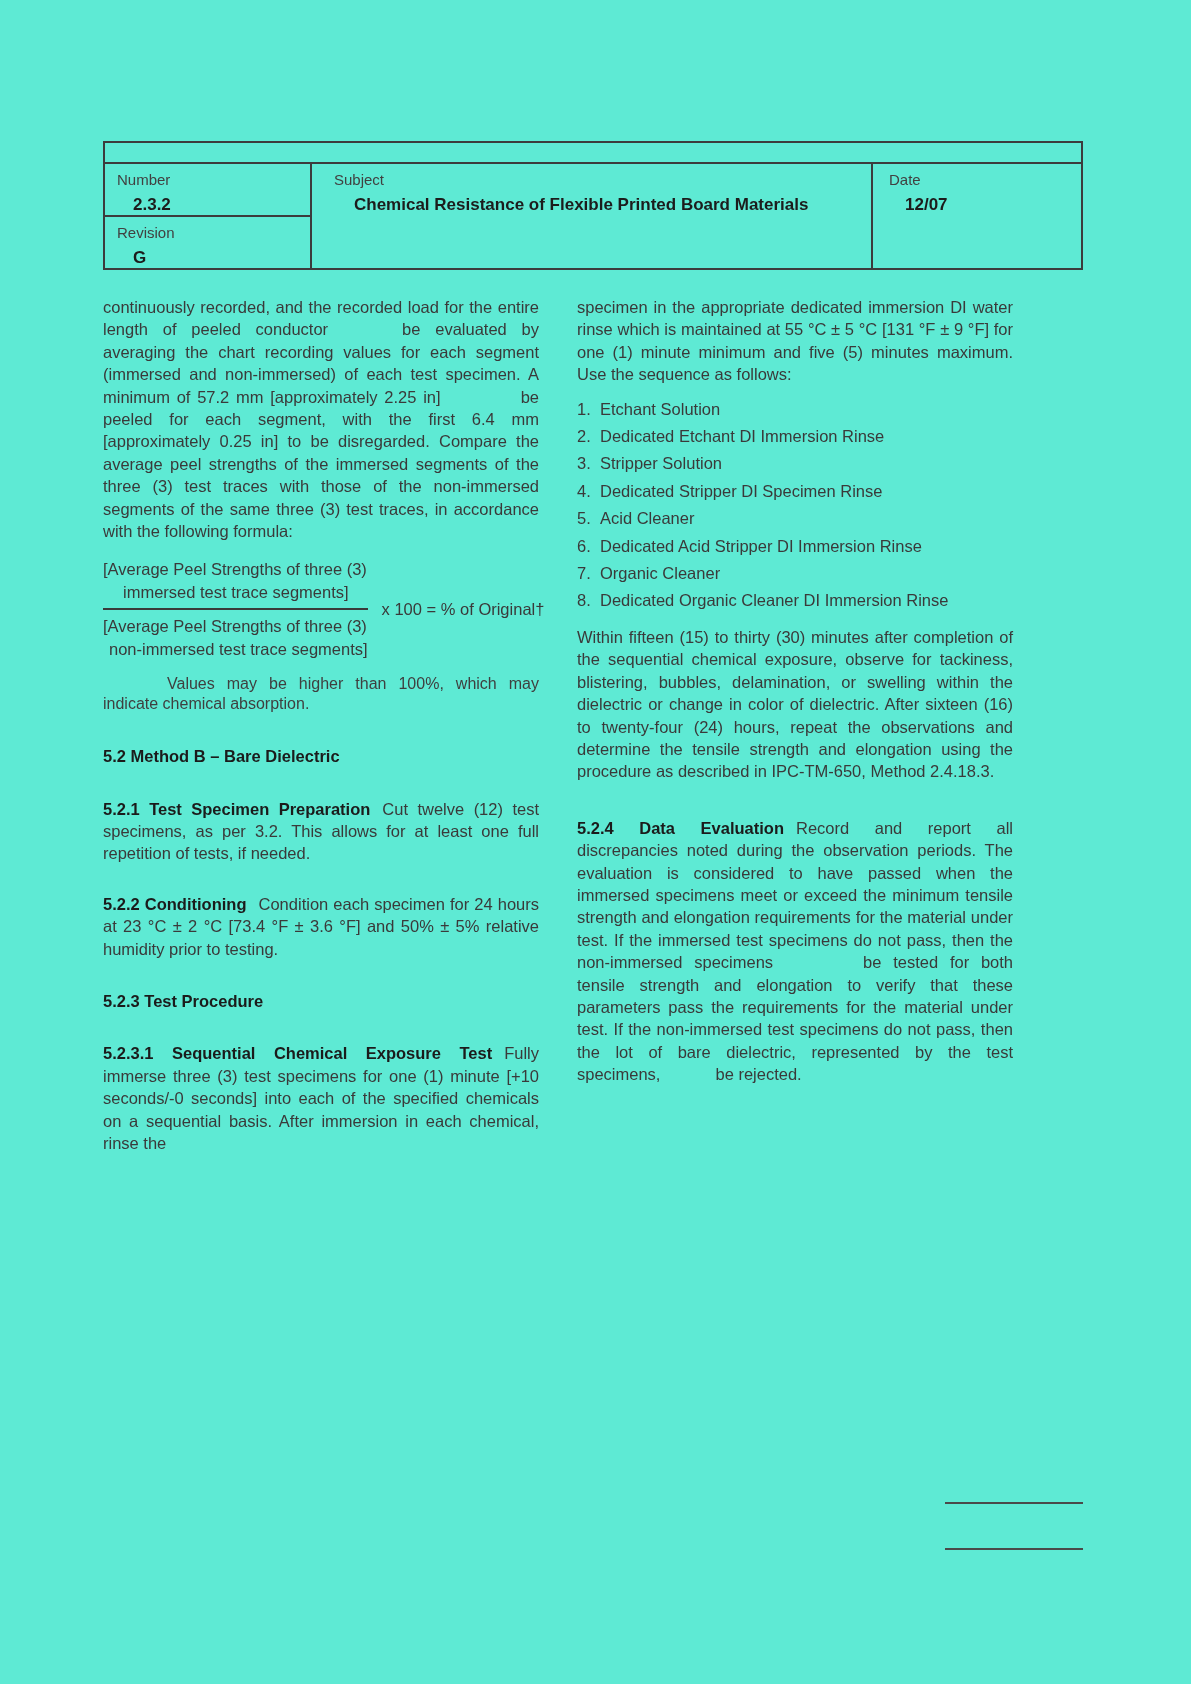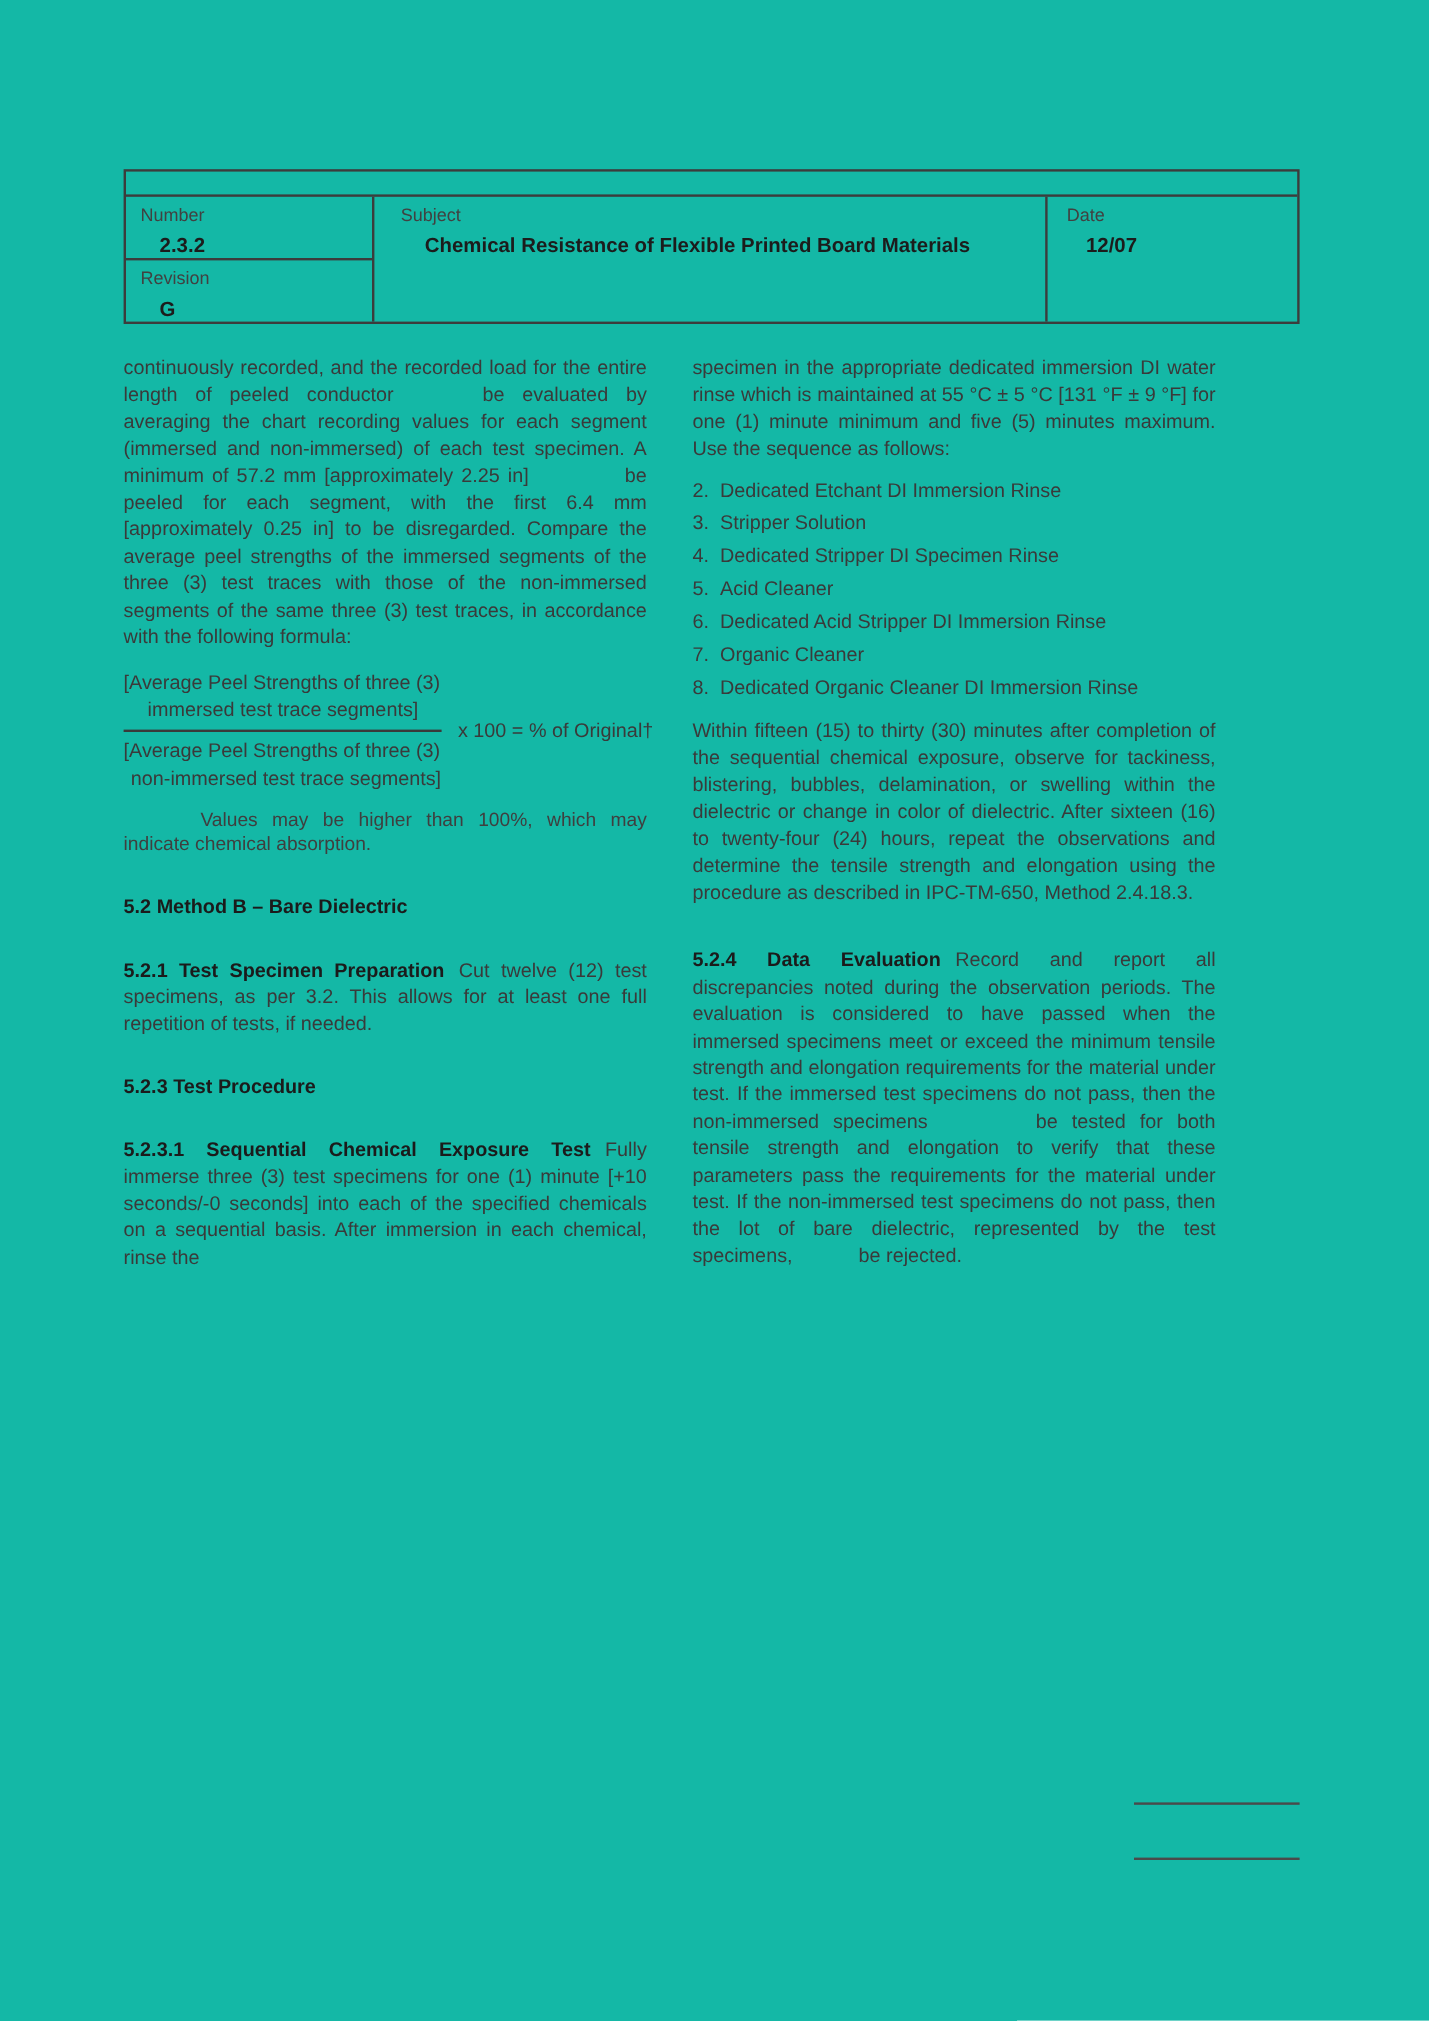--- a/index.html
+++ b/index.html
@@ -1,19 +1,19 @@
 <!DOCTYPE html>
 <html><head>
 <meta charset="utf-8">
 <style>
   html,body { margin:0; padding:0; background:#ffffff; }
   .page {
     position:relative;
     width:1191px; height:1684px;
-    background:#14b8a6;
+    background:#5eead4;
     font-family:"Liberation Sans", sans-serif;
     color:#3a3a3a;
     overflow:hidden;
   }
 
   
   .hdr-box {
     position:absolute; left:103px; top:141px;
     width:976px; height:125px;
     border:2px solid #3c3c3c;
@@ -109,30 +109,32 @@
       </div>
       <div class="rhs">x 100 = % of Original†</div>
     </div>
 
     <p class="footnote">Values may be higher than 100%, which may indicate chemical absorption.</p>
 
     <p class="head mt32">5.2  Method B – Bare Dielectric</p>
 
     <p class="mt30"><span class="runin">5.2.1  Test Specimen Preparation</span><span>Cut twelve (12) test specimens, as per 3.2. This allows for at least one full repetition of tests, if needed.</span></p>
 
+    <p class="mt28"><span class="runin">5.2.2  Conditioning</span><span>Condition each specimen for 24 hours at 23 °C ± 2 °C [73.4 °F ± 3.6 °F] and 50% ± 5% relative humidity prior to testing.</span></p>
 
     <p class="head mt30">5.2.3  Test Procedure</p>
 
     <p class="mt30"><span class="runin">5.2.3.1  Sequential Chemical Exposure Test</span><span>Fully immerse three (3) test specimens for one (1) minute [+10 seconds/-0 seconds] into each of the specified chemicals on a sequential basis. After immersion in each chemical, rinse the</span></p>
   </div>
 
   <div class="col col-r">
     <p>specimen in the appropriate dedicated immersion DI water rinse which is maintained at 55 °C ± 5 °C [131 °F ± 9 °F] for one (1) minute minimum and five (5) minutes maximum. Use the sequence as follows:</p>
 
     <div class="seq-list">
+      <div class="seq-item"><span class="num">1.</span><span>Etchant Solution</span></div>
       <div class="seq-item"><span class="num">2.</span><span>Dedicated Etchant DI Immersion Rinse</span></div>
       <div class="seq-item"><span class="num">3.</span><span>Stripper Solution</span></div>
       <div class="seq-item"><span class="num">4.</span><span>Dedicated Stripper DI Specimen Rinse</span></div>
       <div class="seq-item"><span class="num">5.</span><span>Acid Cleaner</span></div>
       <div class="seq-item"><span class="num">6.</span><span>Dedicated Acid Stripper DI Immersion Rinse</span></div>
       <div class="seq-item"><span class="num">7.</span><span>Organic Cleaner</span></div>
       <div class="seq-item"><span class="num">8.</span><span>Dedicated Organic Cleaner DI Immersion Rinse</span></div>
     </div>
 
     <p class="mt14">Within fifteen (15) to thirty (30) minutes after completion of the sequential chemical exposure, observe for tackiness, blistering, bubbles, delamination, or swelling within the dielectric or change in color of dielectric. After sixteen (16) to twenty-four (24) hours, repeat the observations and determine the tensile strength and elongation using the procedure as described in IPC-TM-650, Method 2.4.18.3.</p>

